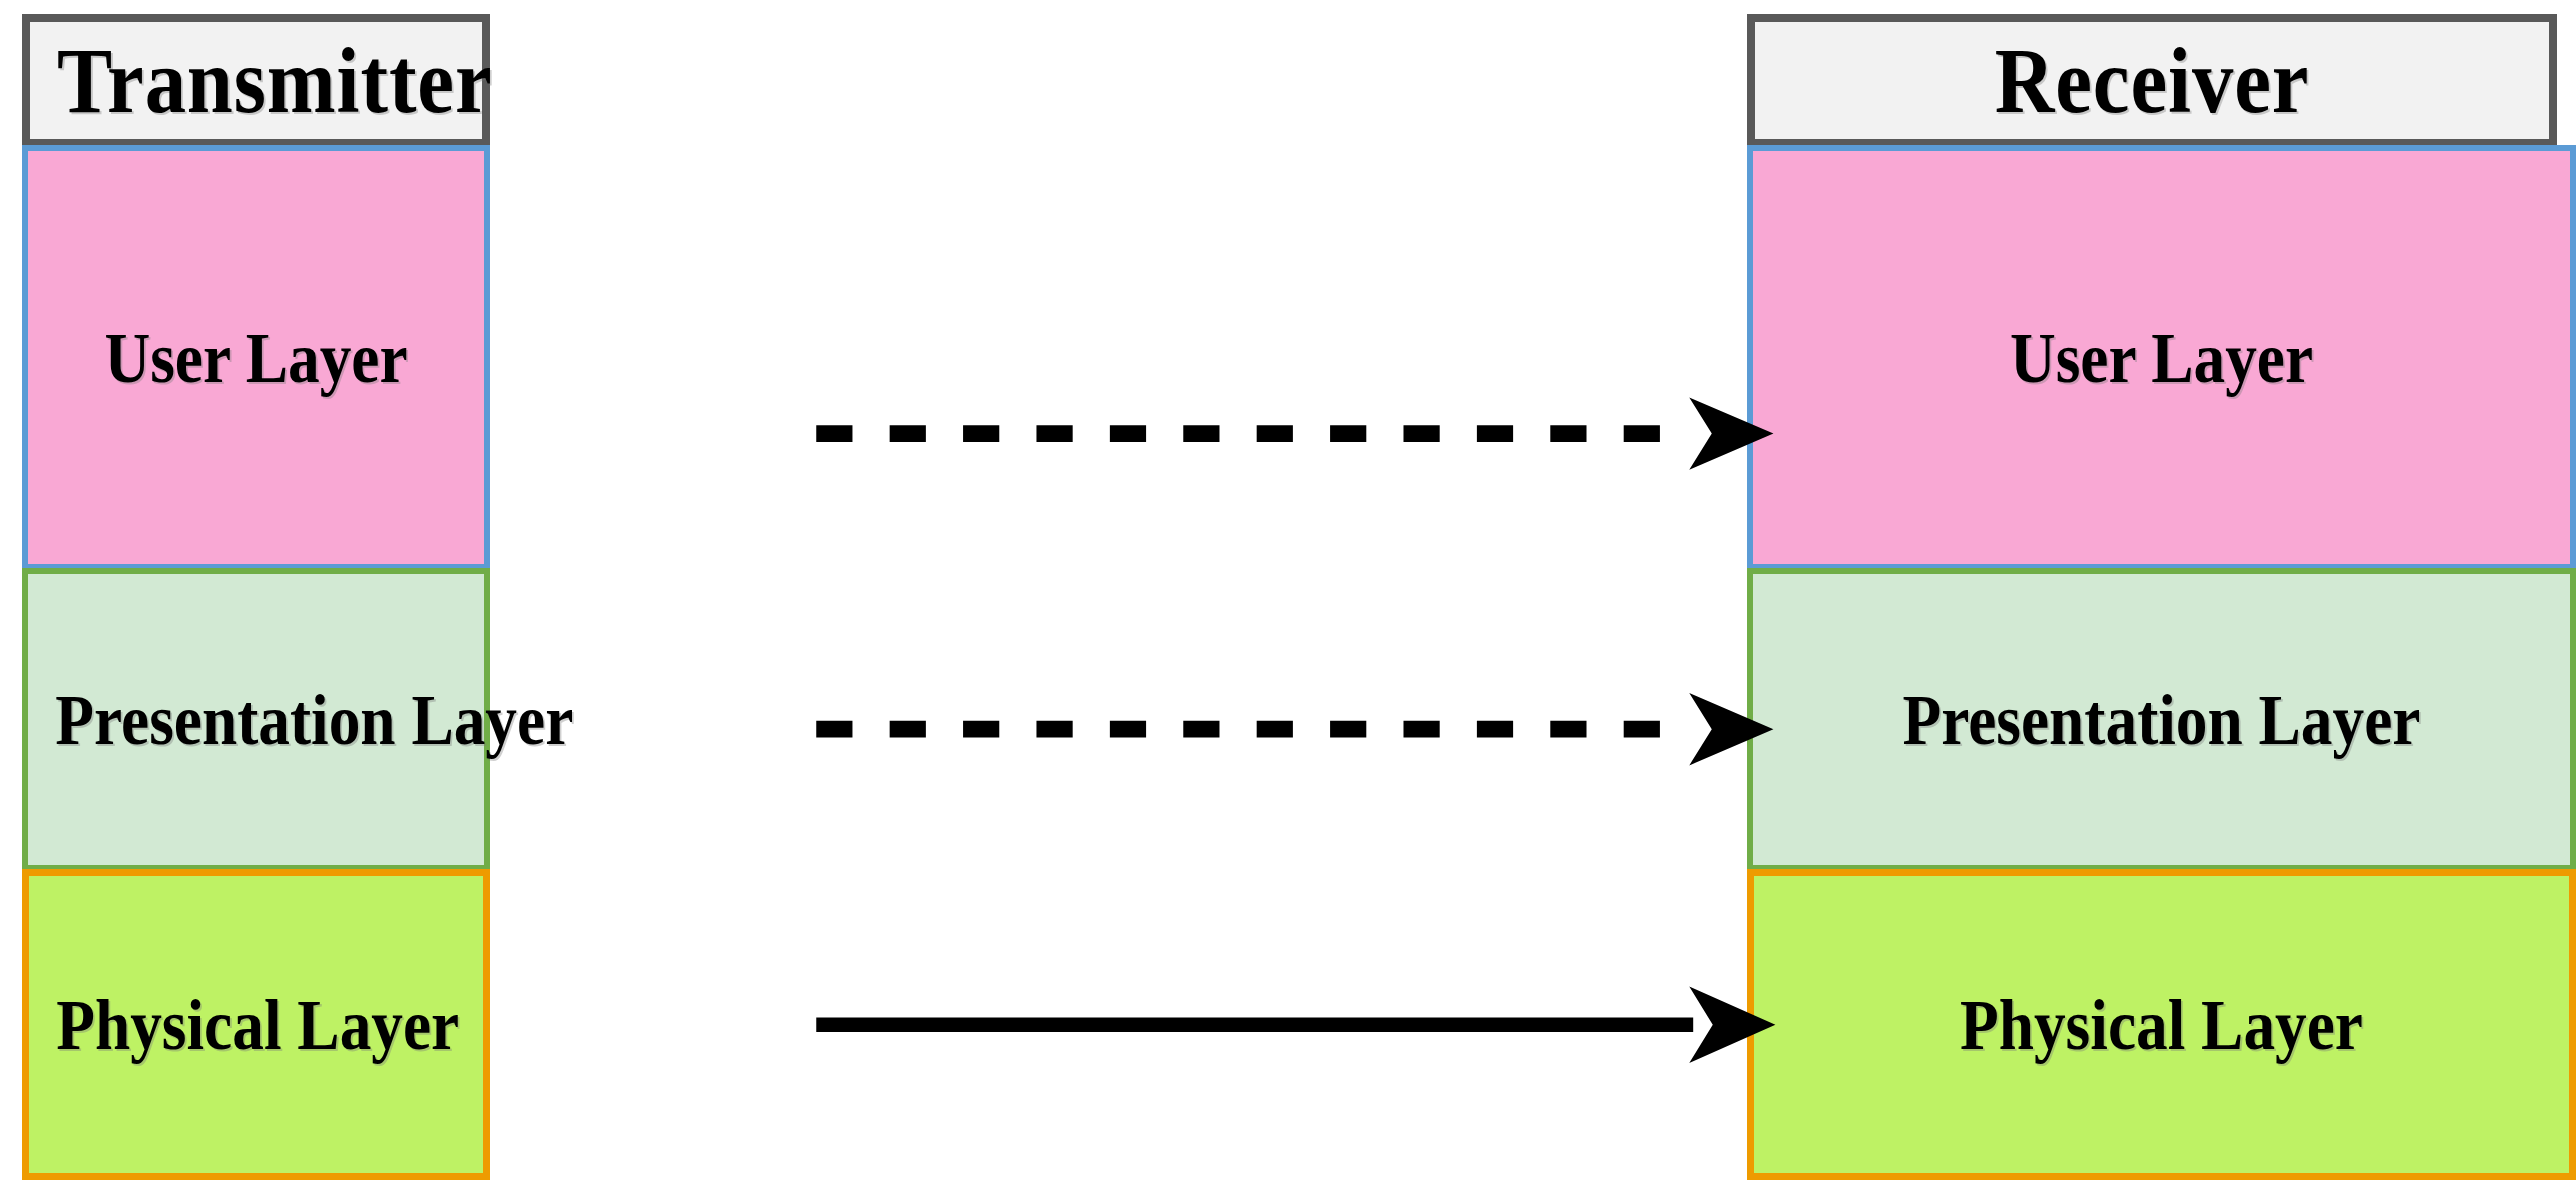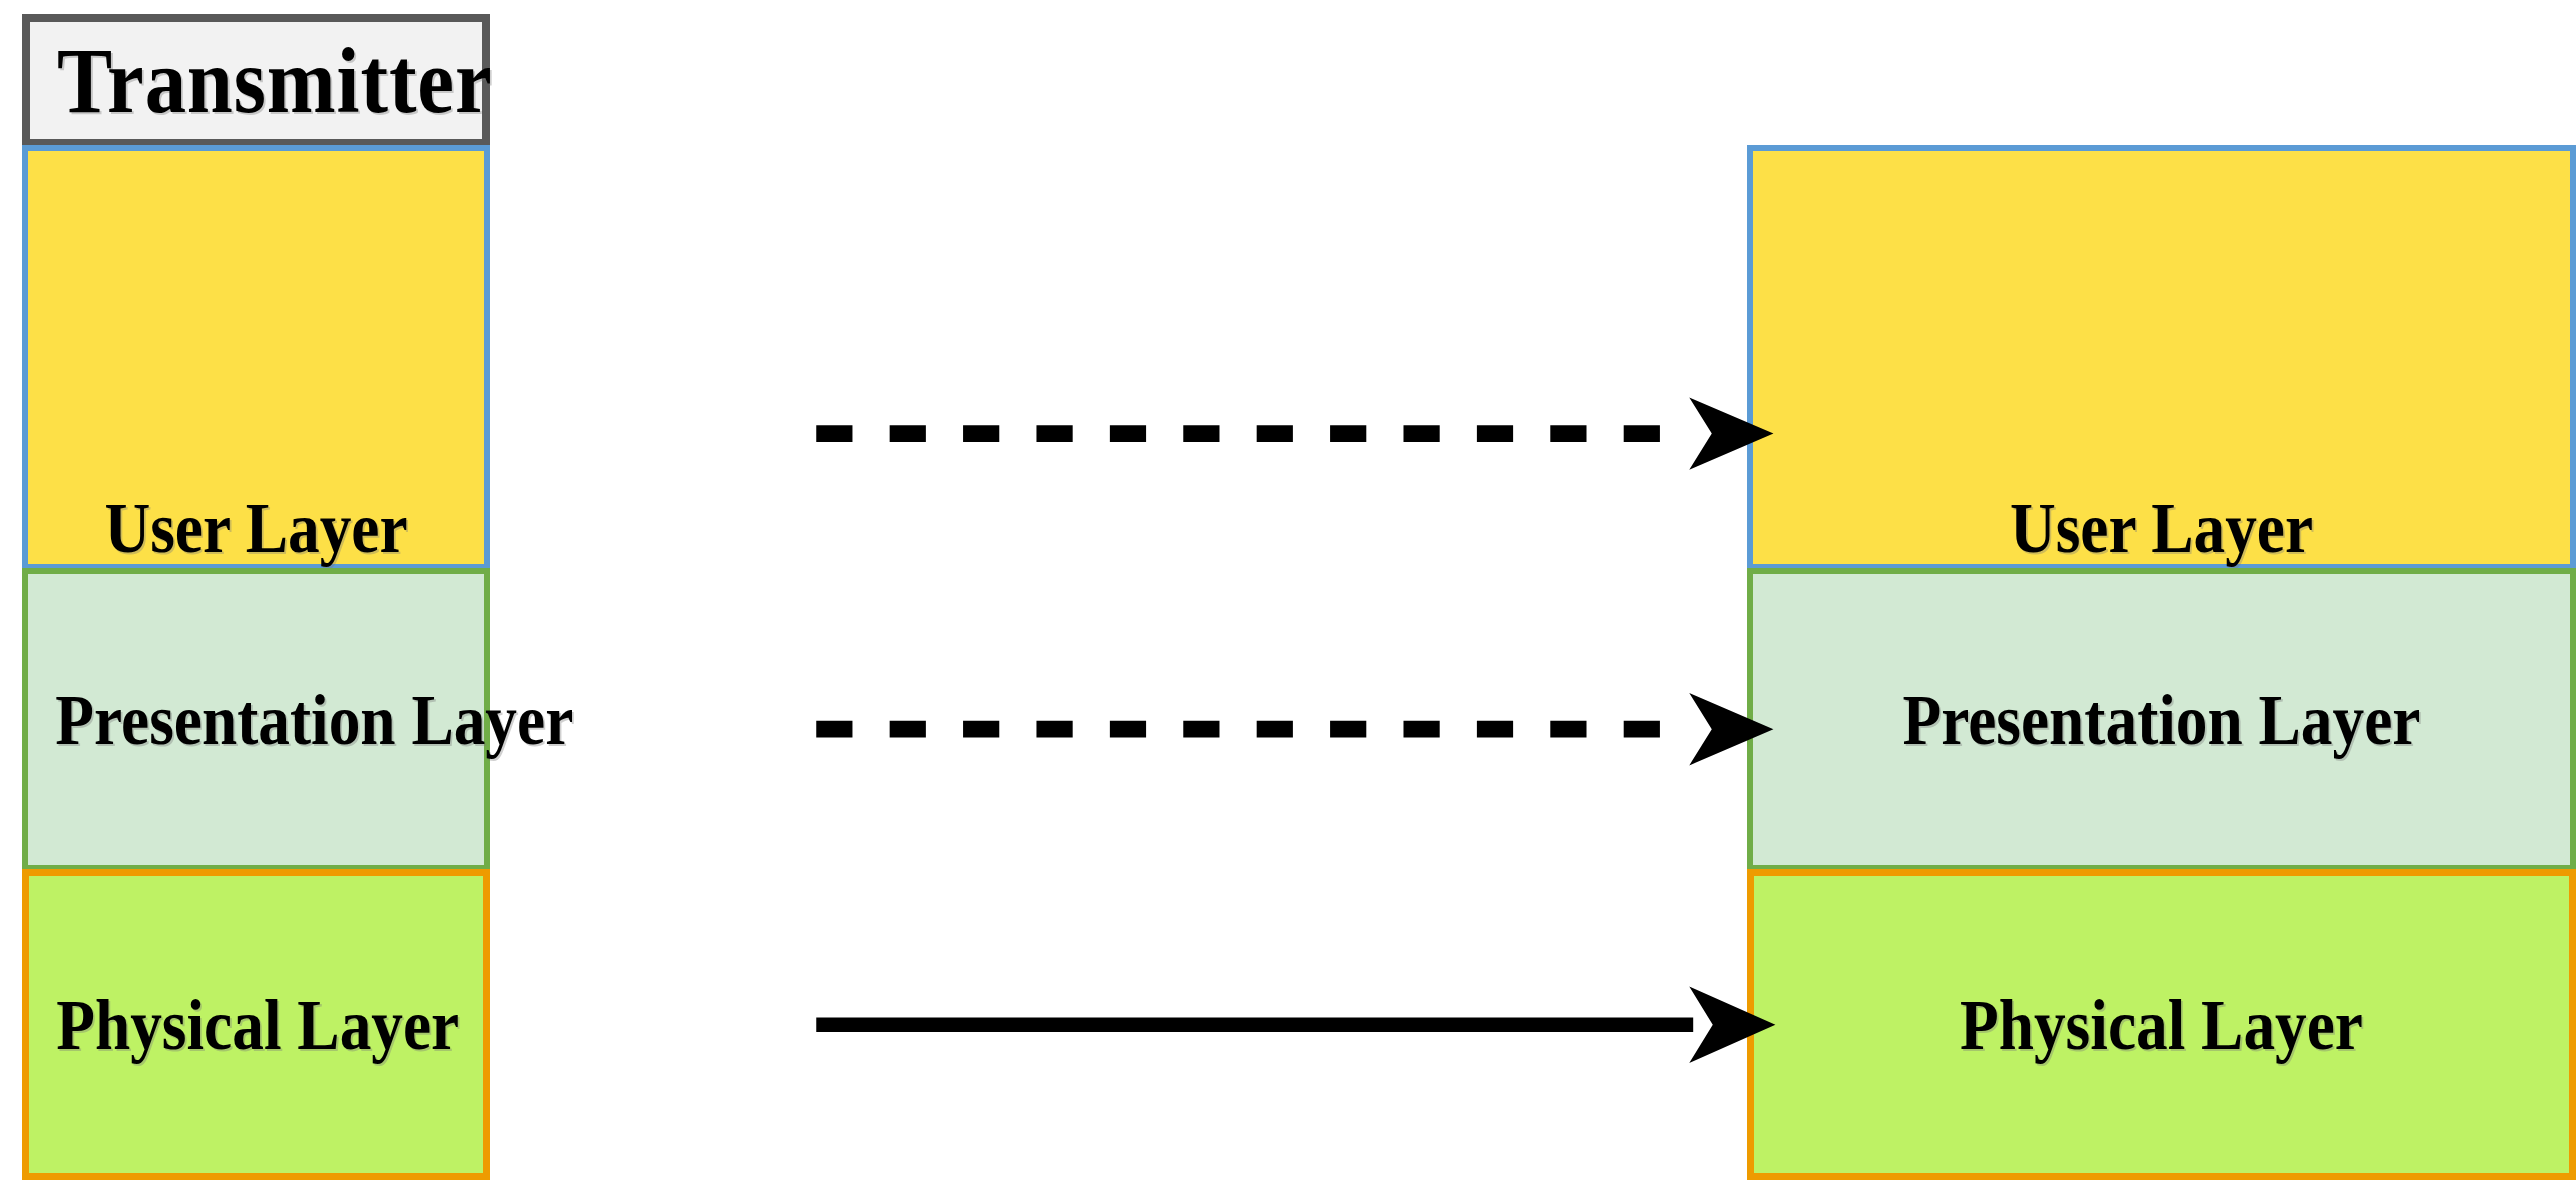--- a/index.html
+++ b/index.html
@@ -59,22 +59,21 @@
     letter-spacing: 1px;
   }
 
   
   .layer-box { border-style: solid; }
   .layer-box .box-label { font-size: 72px; }
 
   .layer-user {
     border-width: 6.9px;
     border-color: #5B9BD5;
-    background: #fde047;
-    align-items: flex-end;
+    background: #f9a8d4;
   }
   .layer-presentation {
     border-width: 6.9px;
     border-color: #70AD47;
     background: #D2E9D3;
   }
   .layer-physical {
     border-width: 7.8px;
     border-color: #EE9B00;
     background: #bef264;
@@ -124,20 +123,23 @@
       <span class="box-label">Presentation Layer</span>
     </div>
 
     <div class="box layer-box layer-physical">
       <span class="box-label">Physical Layer</span>
     </div>
   </div>
 
   <div class="stack" id="stack-receiver">
 
+    <div class="box endpoint-box">
+      <span class="box-label">Receiver</span>
+    </div>
 
     <div class="box layer-box layer-user">
       <span class="box-label">User Layer</span>
     </div>
 
     <div class="box layer-box layer-presentation">
       <span class="box-label">Presentation Layer</span>
     </div>
 
     <div class="box layer-box layer-physical">

